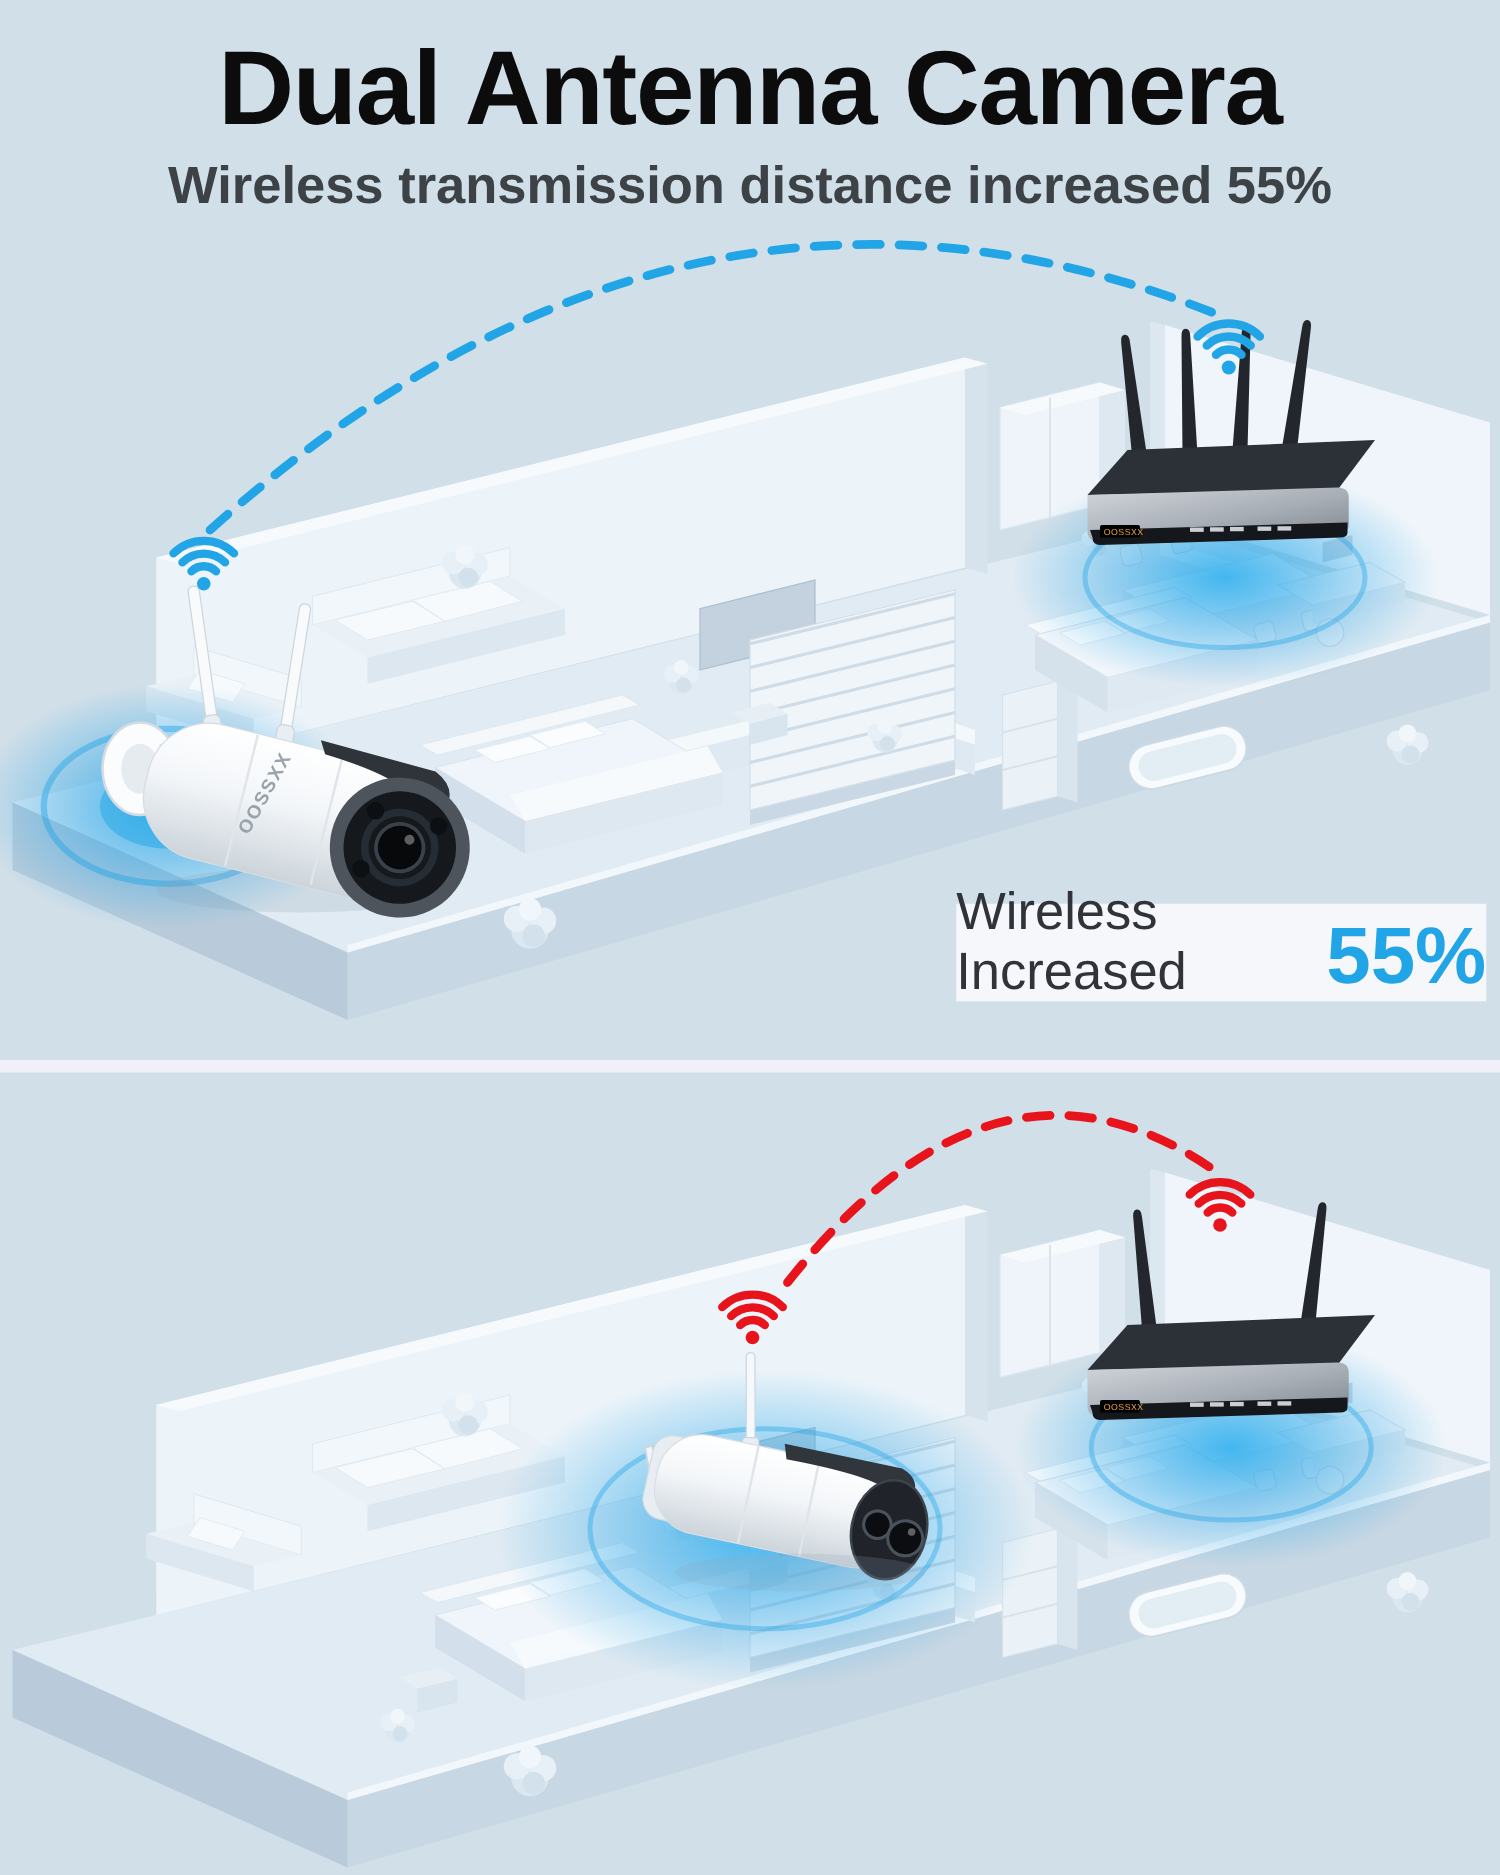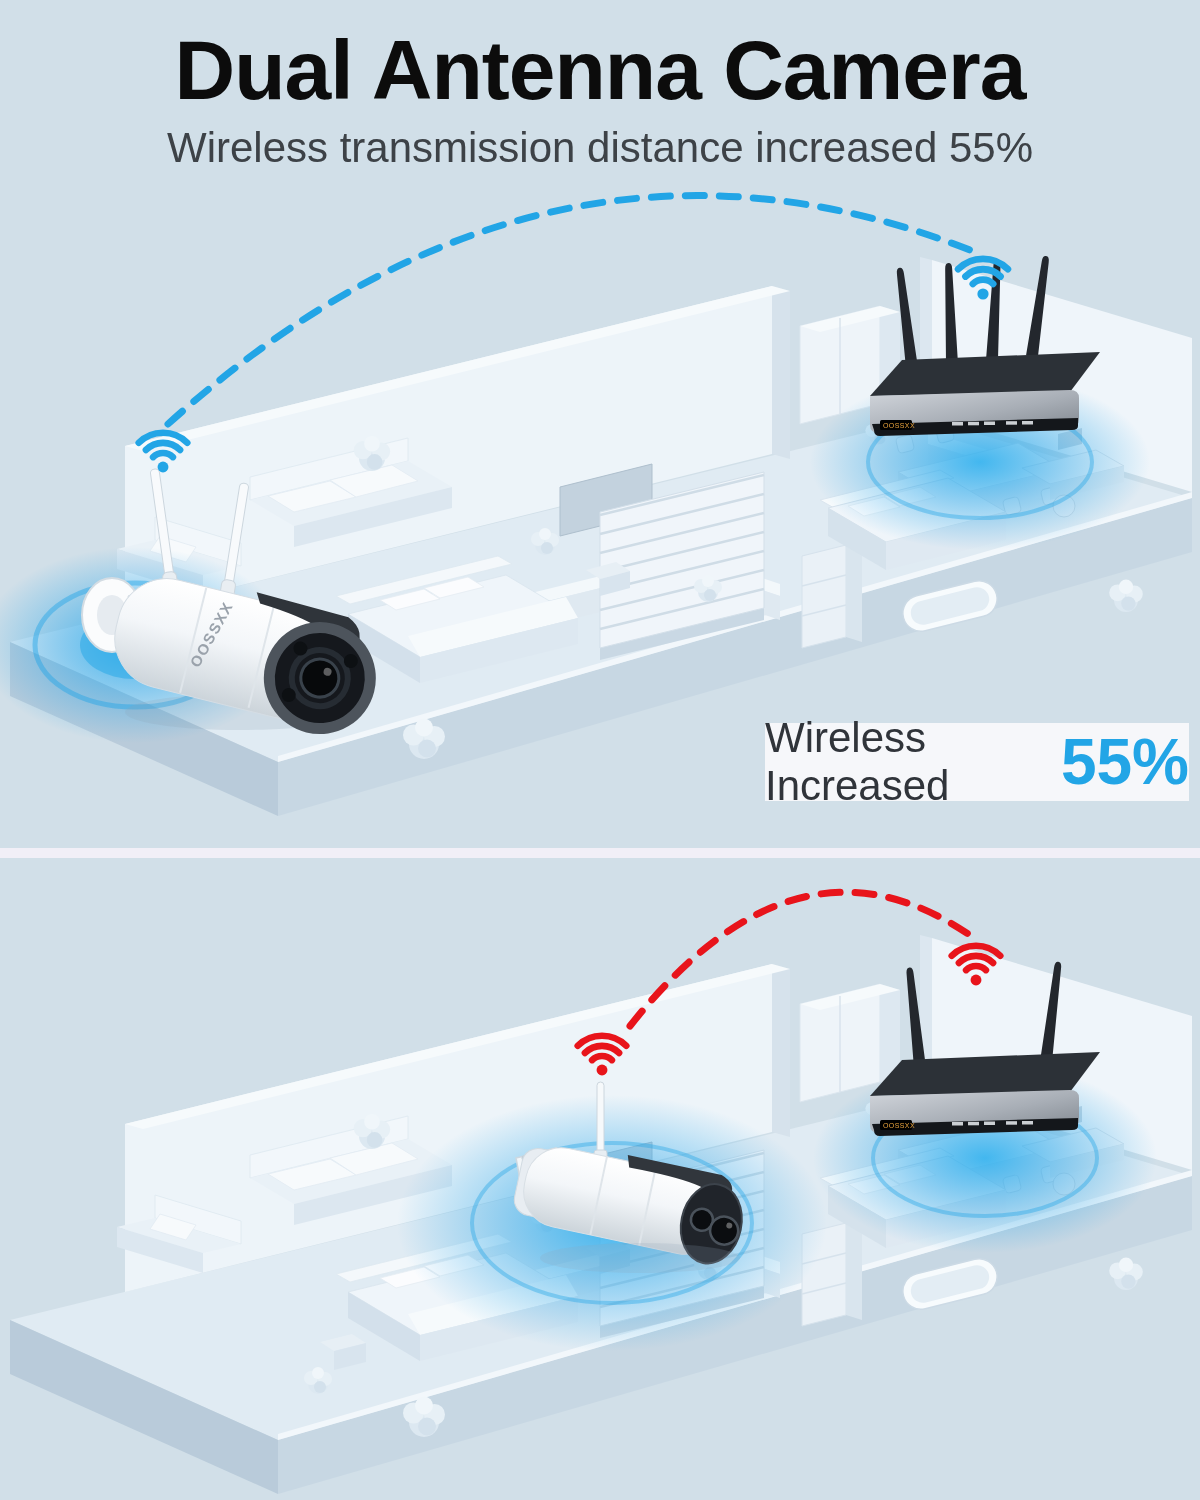--- a/index.html
+++ b/index.html
@@ -8,31 +8,31 @@
     font-family:"Liberation Sans",sans-serif;
     background:var(--background,#d1dfe8);
   }
   .page{position:relative;width:1200px;height:1500px;overflow:hidden;background:var(--background,#d1dfe8);}
   .header{position:absolute;top:26px;left:0;width:100%;text-align:center;z-index:6;}
   .title{
     margin:0;font-size:84px;font-weight:700;line-height:1.05;
     color:var(--title-text,#0c0c0c);letter-spacing:-1px;
   }
   .subtitle{
-    margin:10px 0 0;font-size:42px;font-weight:400;
+    margin:10px 0 0;font-size:42px;font-weight:700;
     color:var(--subtitle-text,#3d4247);
   }
   .scene{position:absolute;left:0;width:1200px;display:block;}
   #scene-top{top:0;height:848px;}
   #scene-bottom{top:858px;height:642px;}
   .divider{position:absolute;top:848px;left:0;width:1200px;height:10px;background:var(--divider,#f1eff7);z-index:5;}
   .badge{
     position:absolute;left:765px;top:723px;width:424px;height:78px;
     background:var(--badge-bg,#f6f7fa);
-    display:flex;align-items:center;justify-content:center;gap:14px;z-index:4;
+    display:flex;align-items:flex-end;justify-content:center;gap:14px;z-index:4;
   }
   .badge-label{font-size:42px;color:var(--badge-text,#30343a);}
   .badge-value{font-size:64px;font-weight:700;color:var(--accent-blue,#22a5e6);}
   .wifi-arc{fill:none;stroke-width:8.5;stroke-linecap:round;}
   .wifi-dot{stroke:none;}
   .arc-dash{fill:none;stroke-width:7;stroke-dasharray:19 15;stroke-linecap:round;}
 </style>
 </head>
 <body>
 

